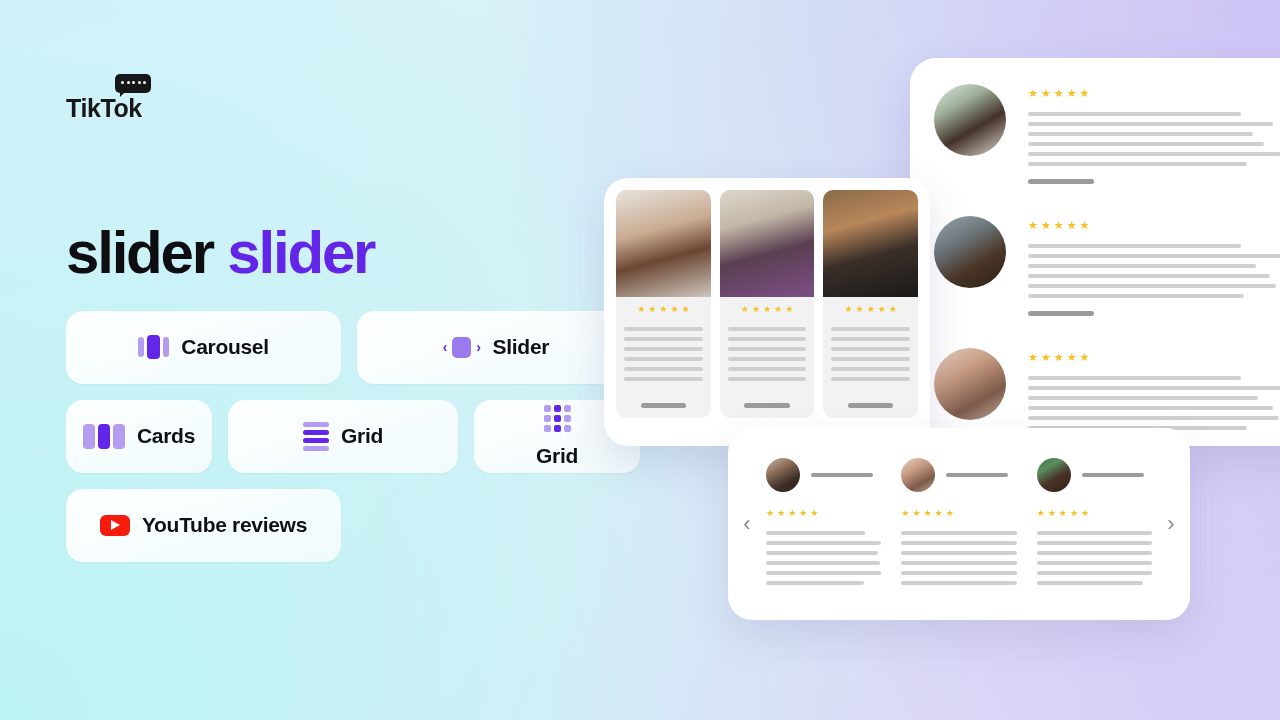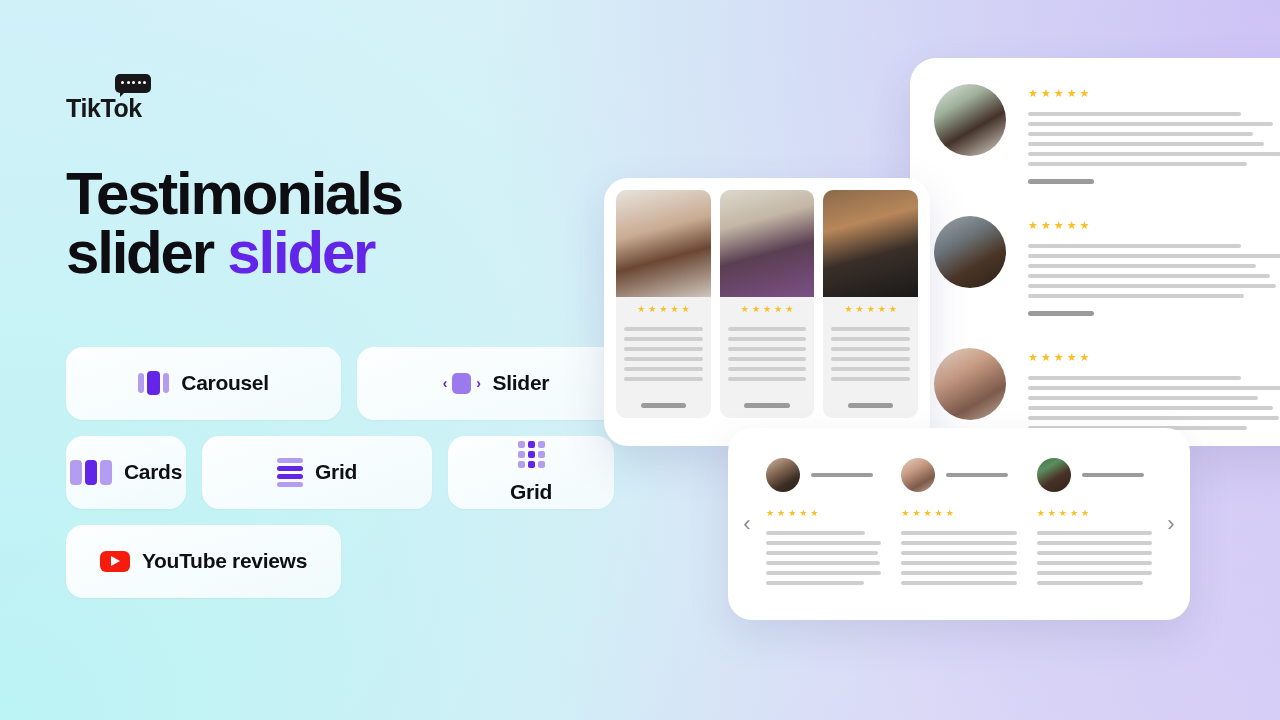--- a/index.html
+++ b/index.html
@@ -25,32 +25,32 @@
   .logo-bubble .tail { position: absolute; left: 5px; bottom: 0px; width: 0; height: 0;
     border-left: 6px solid #17171a; border-bottom: 6px solid transparent; }
   .logo-bubble .dots { position: absolute; top: 7px; left: 6px; display: flex; gap: 2.6px; }
   .logo-bubble .dots i { width: 3px; height: 3px; border-radius: 50%; background: #fff; display: block; }
 
   .headline { margin-top: 44px; font-size: 60px; line-height: 0.98; font-weight: 800;
     letter-spacing: -2.2px; color: #0d0d12; }
   .headline .accent { color: #6325e8; }
 
   
-  .pill-rows { margin-top: 64px; }
+  .pill-rows { margin-top: 28px; }
   .pill-row { display: flex; gap: 16px; margin-bottom: 16px; }
   .pill {
     display: flex; align-items: center; justify-content: center; gap: 12px;
     height: 73px; border-radius: 17px;
     background: linear-gradient(160deg, rgba(255,255,255,0.96) 0%, rgba(246,252,253,0.88) 100%);
     box-shadow: 0 1px 2px rgba(80,110,130,0.06);
     font-size: 21px; font-weight: 700; color: #101014; letter-spacing: -0.3px;
     padding: 0 18px;
   }
   .pill-label { white-space: nowrap; }
-  .w275 { width: 275px; } .w278 { width: 278px; } .w142 { width: 120px; }
+  .w275 { width: 275px; } .w278 { width: 278px; } .w142 { width: 146px; }
   .w230 { width: 230px; } .w166 { width: 166px; flex-direction: column; } .w280 { width: 280px; }
 
   
   .ic { display: flex; align-items: center; }
   .ic-carousel { gap: 3px; }
   .ic-carousel i { display: block; border-radius: 3px; }
   .ic-carousel .s { width: 6px;  height: 20px; background: #b49df0; }
   .ic-carousel .m { width: 13px; height: 24px; background: #6325e8; border-radius: 4px; }
 
   .ic-slider { gap: 5px; }
@@ -137,21 +137,21 @@
             <i></i>
             <i></i>
         </div>
       </div>
       <div class="tail"></div>
     </div>
     <div class="logo-word">TikTok</div>
   </div>
 
   <h1 class="headline">
-    <span>Testimonials</span><br>
+    <br>
     <span>slider </span><span class="accent">slider</span>
   </h1>
 
   <div class="pill-rows">
 
     <div class="pill-row">
       <div class="pill w275">
         <span class="ic ic-carousel">
           <i class="s"></i>
             <i class="m"></i>

